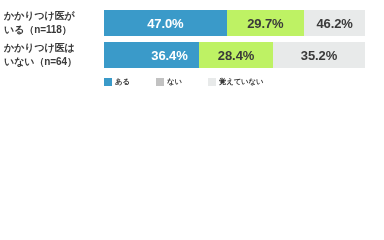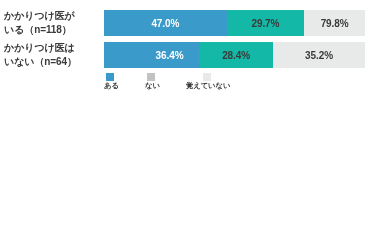--- a/index.html
+++ b/index.html
@@ -65,52 +65,52 @@
     width: 261px;
     height: 26px;
     display: flex;
     flex-direction: row;
     align-items: stretch;
   }
   .seg {
     display: flex;
     align-items: center;
     justify-content: center;
-    font-size: 10px;
+    font-size: 13px;
     font-weight: 700;
     letter-spacing: -0.1px;
     box-sizing: border-box;
     overflow: hidden;
   }
   .seg-aru {
     background: #3a9ac9;
     color: #ffffff;
   }
   .seg-nai {
-    background: #14b8a6;
+    background: #bef264;
     color: #3a3a3a;
   }
   .seg-oboete {
     background: #e8eaea;
     color: #3a3a3a;
   }
 
   .legend {
     position: absolute;
     left: 104px;
     top: 74px;
     width: 270px;
     height: 16px;
     display: flex;
     flex-direction: row;
     align-items: center;
   }
   .legend-item {
     display: flex;
-    flex-direction: column;
+    flex-direction: row;
     align-items: center;
     margin-right: 26px;
   }
   .legend-swatch {
     width: 8px;
     height: 8px;
     margin-right: 3px;
     flex: 0 0 auto;
   }
   .legend-text {
@@ -129,21 +129,21 @@
   <div class="plot-area">
 
     <div class="bar-row row-1">
       <div class="cat-label">
         <span>かかりつけ医が</span>
         <span>いる（n=118）</span>
       </div>
       <div class="bar-track">
         <div class="seg seg-aru" style="flex: 0 0 47%;">47.0%</div>
         <div class="seg seg-nai" style="flex: 0 0 29.7%;">29.7%</div>
-        <div class="seg seg-oboete" style="flex: 0 0 23.3%;">79.8%</div>
+        <div class="seg seg-oboete" style="flex: 0 0 23.3%;">46.2%</div>
       </div>
     </div>
 
     <div class="bar-row row-2">
       <div class="cat-label">
         <span>かかりつけ医は</span>
         <span>いない（n=64）</span>
       </div>
       <div class="bar-track">
         <div class="seg seg-aru" style="flex: 0 0 36.4%; padding-left: 36px;">36.4%</div>

